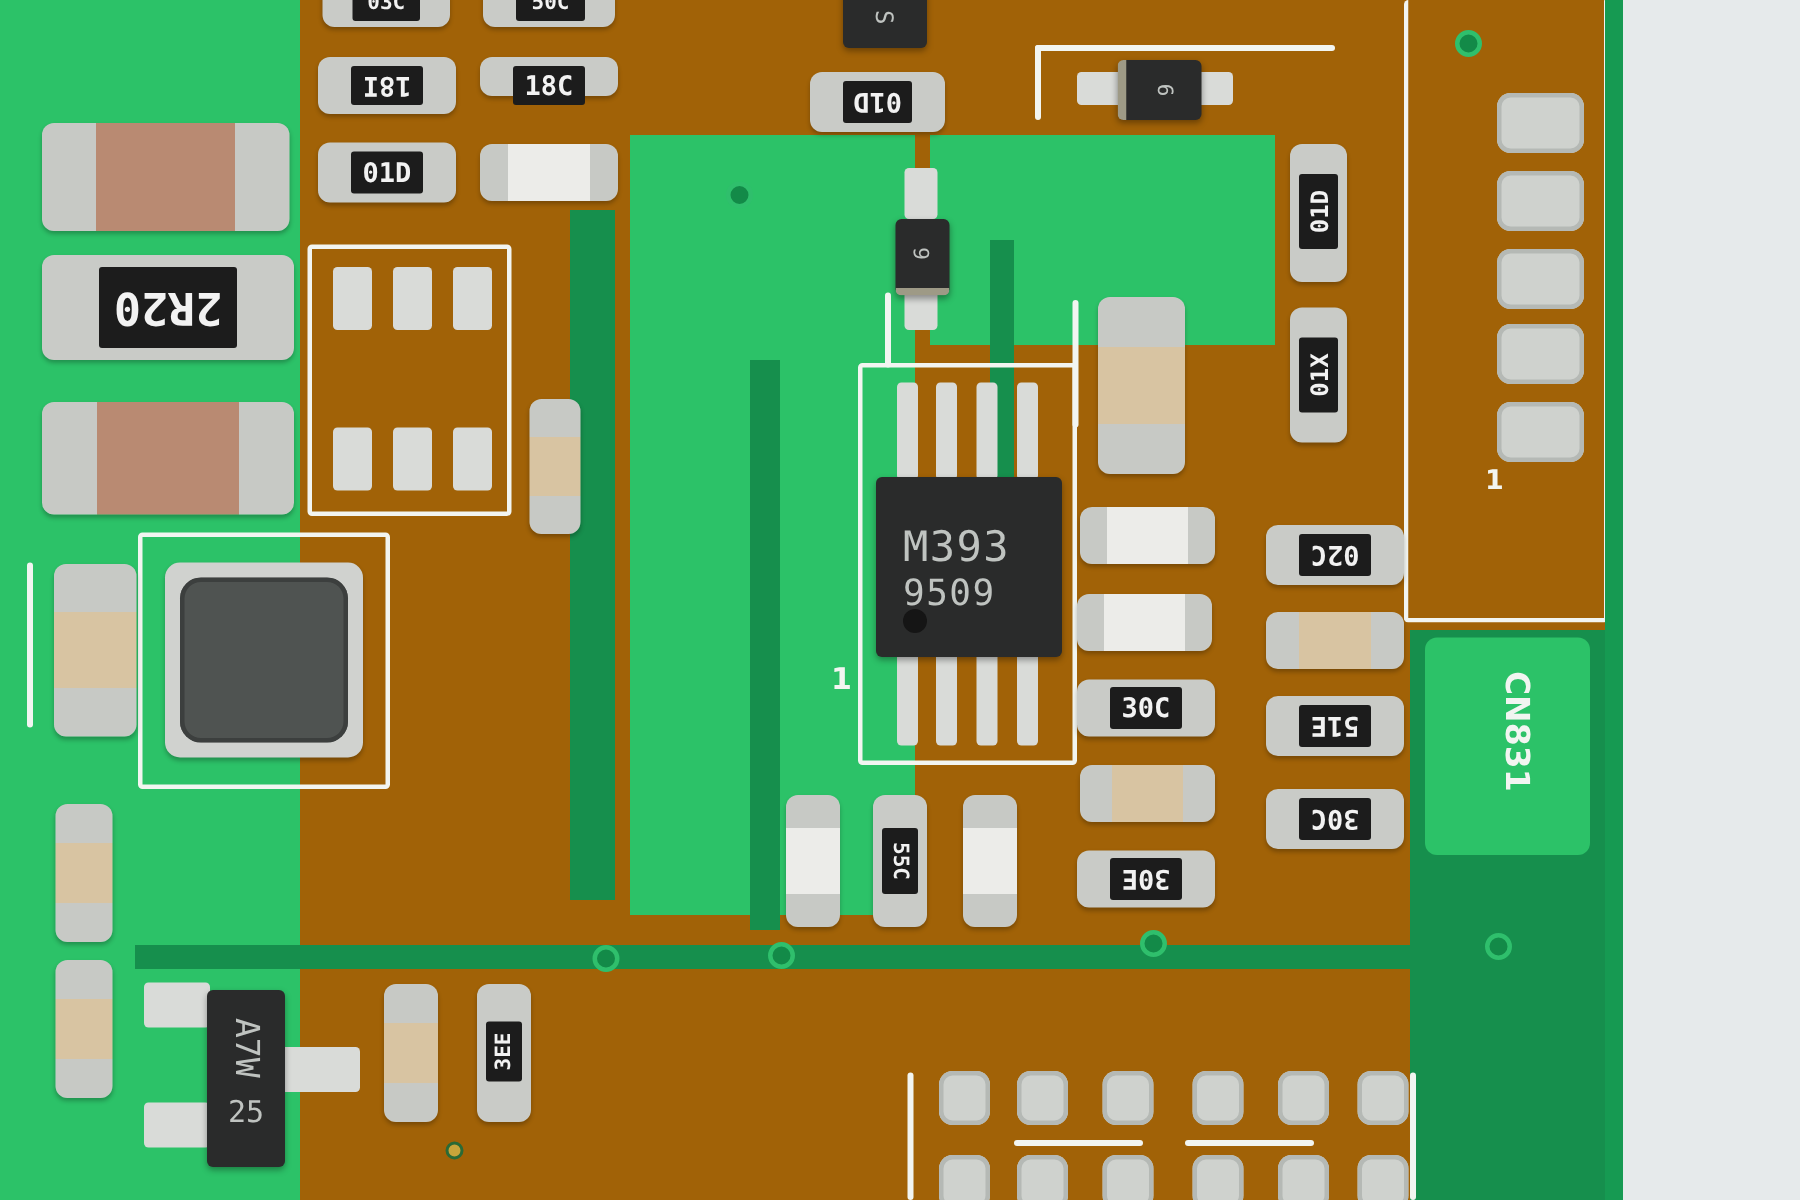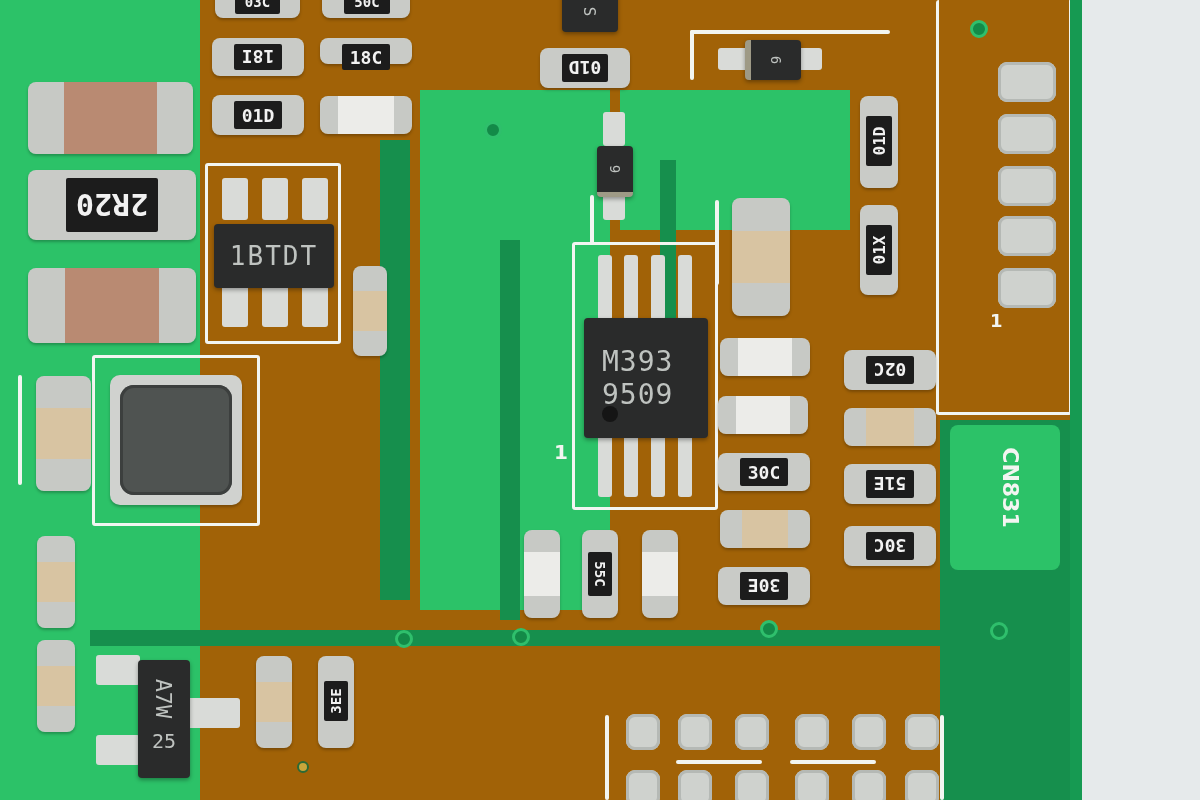--- a/index.html
+++ b/index.html
@@ -85,23 +85,20 @@
     <div class="body rot180" style="left:38px;top:8px;width:92px;height:54px;font-size:30px;">2R20</div>
   </div>
   <div class="part cap-brown" style="left:28px;top:268px;width:168px;height:75px;"></div>
 
   <div class="pin" style="left:222px;top:178px;width:26px;height:42px;"></div>
   <div class="pin" style="left:262px;top:178px;width:26px;height:42px;"></div>
   <div class="pin" style="left:302px;top:178px;width:26px;height:42px;"></div>
   <div class="pin" style="left:222px;top:285px;width:26px;height:42px;"></div>
   <div class="pin" style="left:262px;top:285px;width:26px;height:42px;"></div>
   <div class="pin" style="left:302px;top:285px;width:26px;height:42px;"></div>
-  <div class="ic" style="left:214px;top:224px;width:120px;height:64px;">
-    <span style="font-size:26px;letter-spacing:2px;">1BTDT</span>
-  </div>
   <div class="part cap-tan-v" style="left:353px;top:266px;width:34px;height:90px;"></div>
 
   <div class="part cap-tan-v" style="left:36px;top:376px;width:55px;height:115px;"></div>
   <div class="part" style="left:110px;top:375px;width:132px;height:130px;background:#d0d2cf;border-radius:10px;">
     <div style="position:absolute;left:10px;top:10px;width:112px;height:110px;background:#4f5351;border-radius:14px;box-shadow:inset 0 0 0 3px #3c3f3e;"></div>
   </div>
 
   <div class="part cap-tan-v" style="left:37px;top:536px;width:38px;height:92px;"></div>
   <div class="part cap-tan-v" style="left:37px;top:640px;width:38px;height:92px;"></div>
 
@@ -154,21 +151,21 @@
   <div class="pin" style="left:598px;top:255px;width:14px;height:65px;"></div>
   <div class="pin" style="left:624px;top:255px;width:14px;height:65px;"></div>
   <div class="pin" style="left:651px;top:255px;width:14px;height:65px;"></div>
   <div class="pin" style="left:678px;top:255px;width:14px;height:65px;"></div>
   <div class="pin" style="left:598px;top:435px;width:14px;height:62px;"></div>
   <div class="pin" style="left:624px;top:435px;width:14px;height:62px;"></div>
   <div class="pin" style="left:651px;top:435px;width:14px;height:62px;"></div>
   <div class="pin" style="left:678px;top:435px;width:14px;height:62px;"></div>
   <div class="ic" style="left:584px;top:318px;width:124px;height:120px;align-items:flex-start;padding-left:18px;box-sizing:border-box;">
     <span style="font-size:28px;letter-spacing:1px;">M393</span>
-    <span style="font-size:28px;letter-spacing:1px;">9509</span>
+    <span style="font-size:24px;letter-spacing:1px;">9509</span>
     <div style="position:absolute;left:18px;top:88px;width:16px;height:16px;border-radius:50%;background:#151515;"></div>
   </div>
   <span class="label" style="left:554px;top:440px;font-size:20px;">1</span>
 
   <div class="part cap-white" style="left:720px;top:338px;width:90px;height:38px;"></div>
   <div class="part cap-white" style="left:718px;top:396px;width:90px;height:38px;"></div>
   <div class="part res" style="left:718px;top:453px;width:92px;height:38px;">
     <div class="body" style="left:22px;top:5px;width:48px;height:28px;font-size:18px;">30C</div>
   </div>
   <div class="part cap-tan" style="left:720px;top:510px;width:90px;height:38px;"></div>

